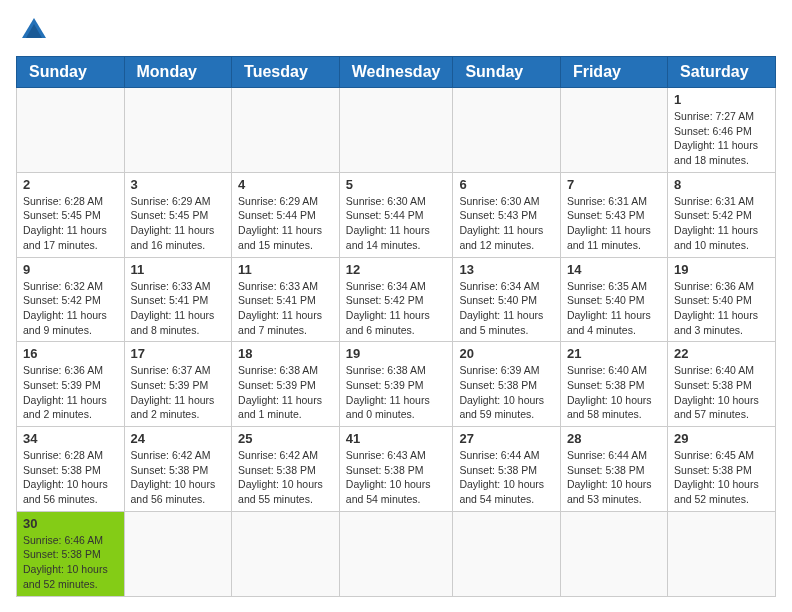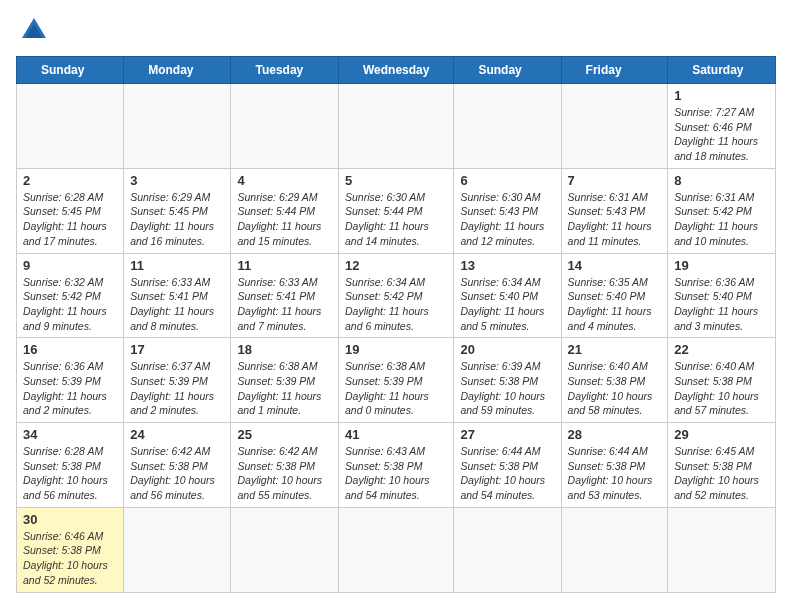--- a/index.html
+++ b/index.html
@@ -48,22 +48,22 @@
       color: #555;
     }
     .calendar {
       width: 100%;
       border-collapse: collapse;
       border: 1px solid #ccc;
     }
     .calendar th {
       background-color: #2471b8;
       color: #fff;
-      padding: 6px 24px;
-      font-size: 12px;
+      padding: 6px 12px;
+      font-size: 16px;
       font-weight: bold;
       text-align: left;
       border: 1px solid #1a5a96;
     }
     .calendar td {
       border: 1px solid #ccc;
       vertical-align: top;
       padding: 4px 6px;
       width: calc(100% / 7);
       background: #fff;
@@ -76,24 +76,23 @@
       font-size: 13px;
       font-weight: bold;
       color: #333;
       display: block;
       margin-bottom: 2px;
     }
     .day-info {
       font-size: 10.5px;
       color: #333;
       line-height: 1.4;
-      font-style: italic;
     }
     .last-row td {
-      background: #fef9c3;
+      background: #84cc16;
     }
   </style>
 </head>
 <body>
 
 <div class="header">
   <div class="logo">
     <div class="logo-text">
       <span class="logo-general"></span>
       <span class="logo-blue"></span>

